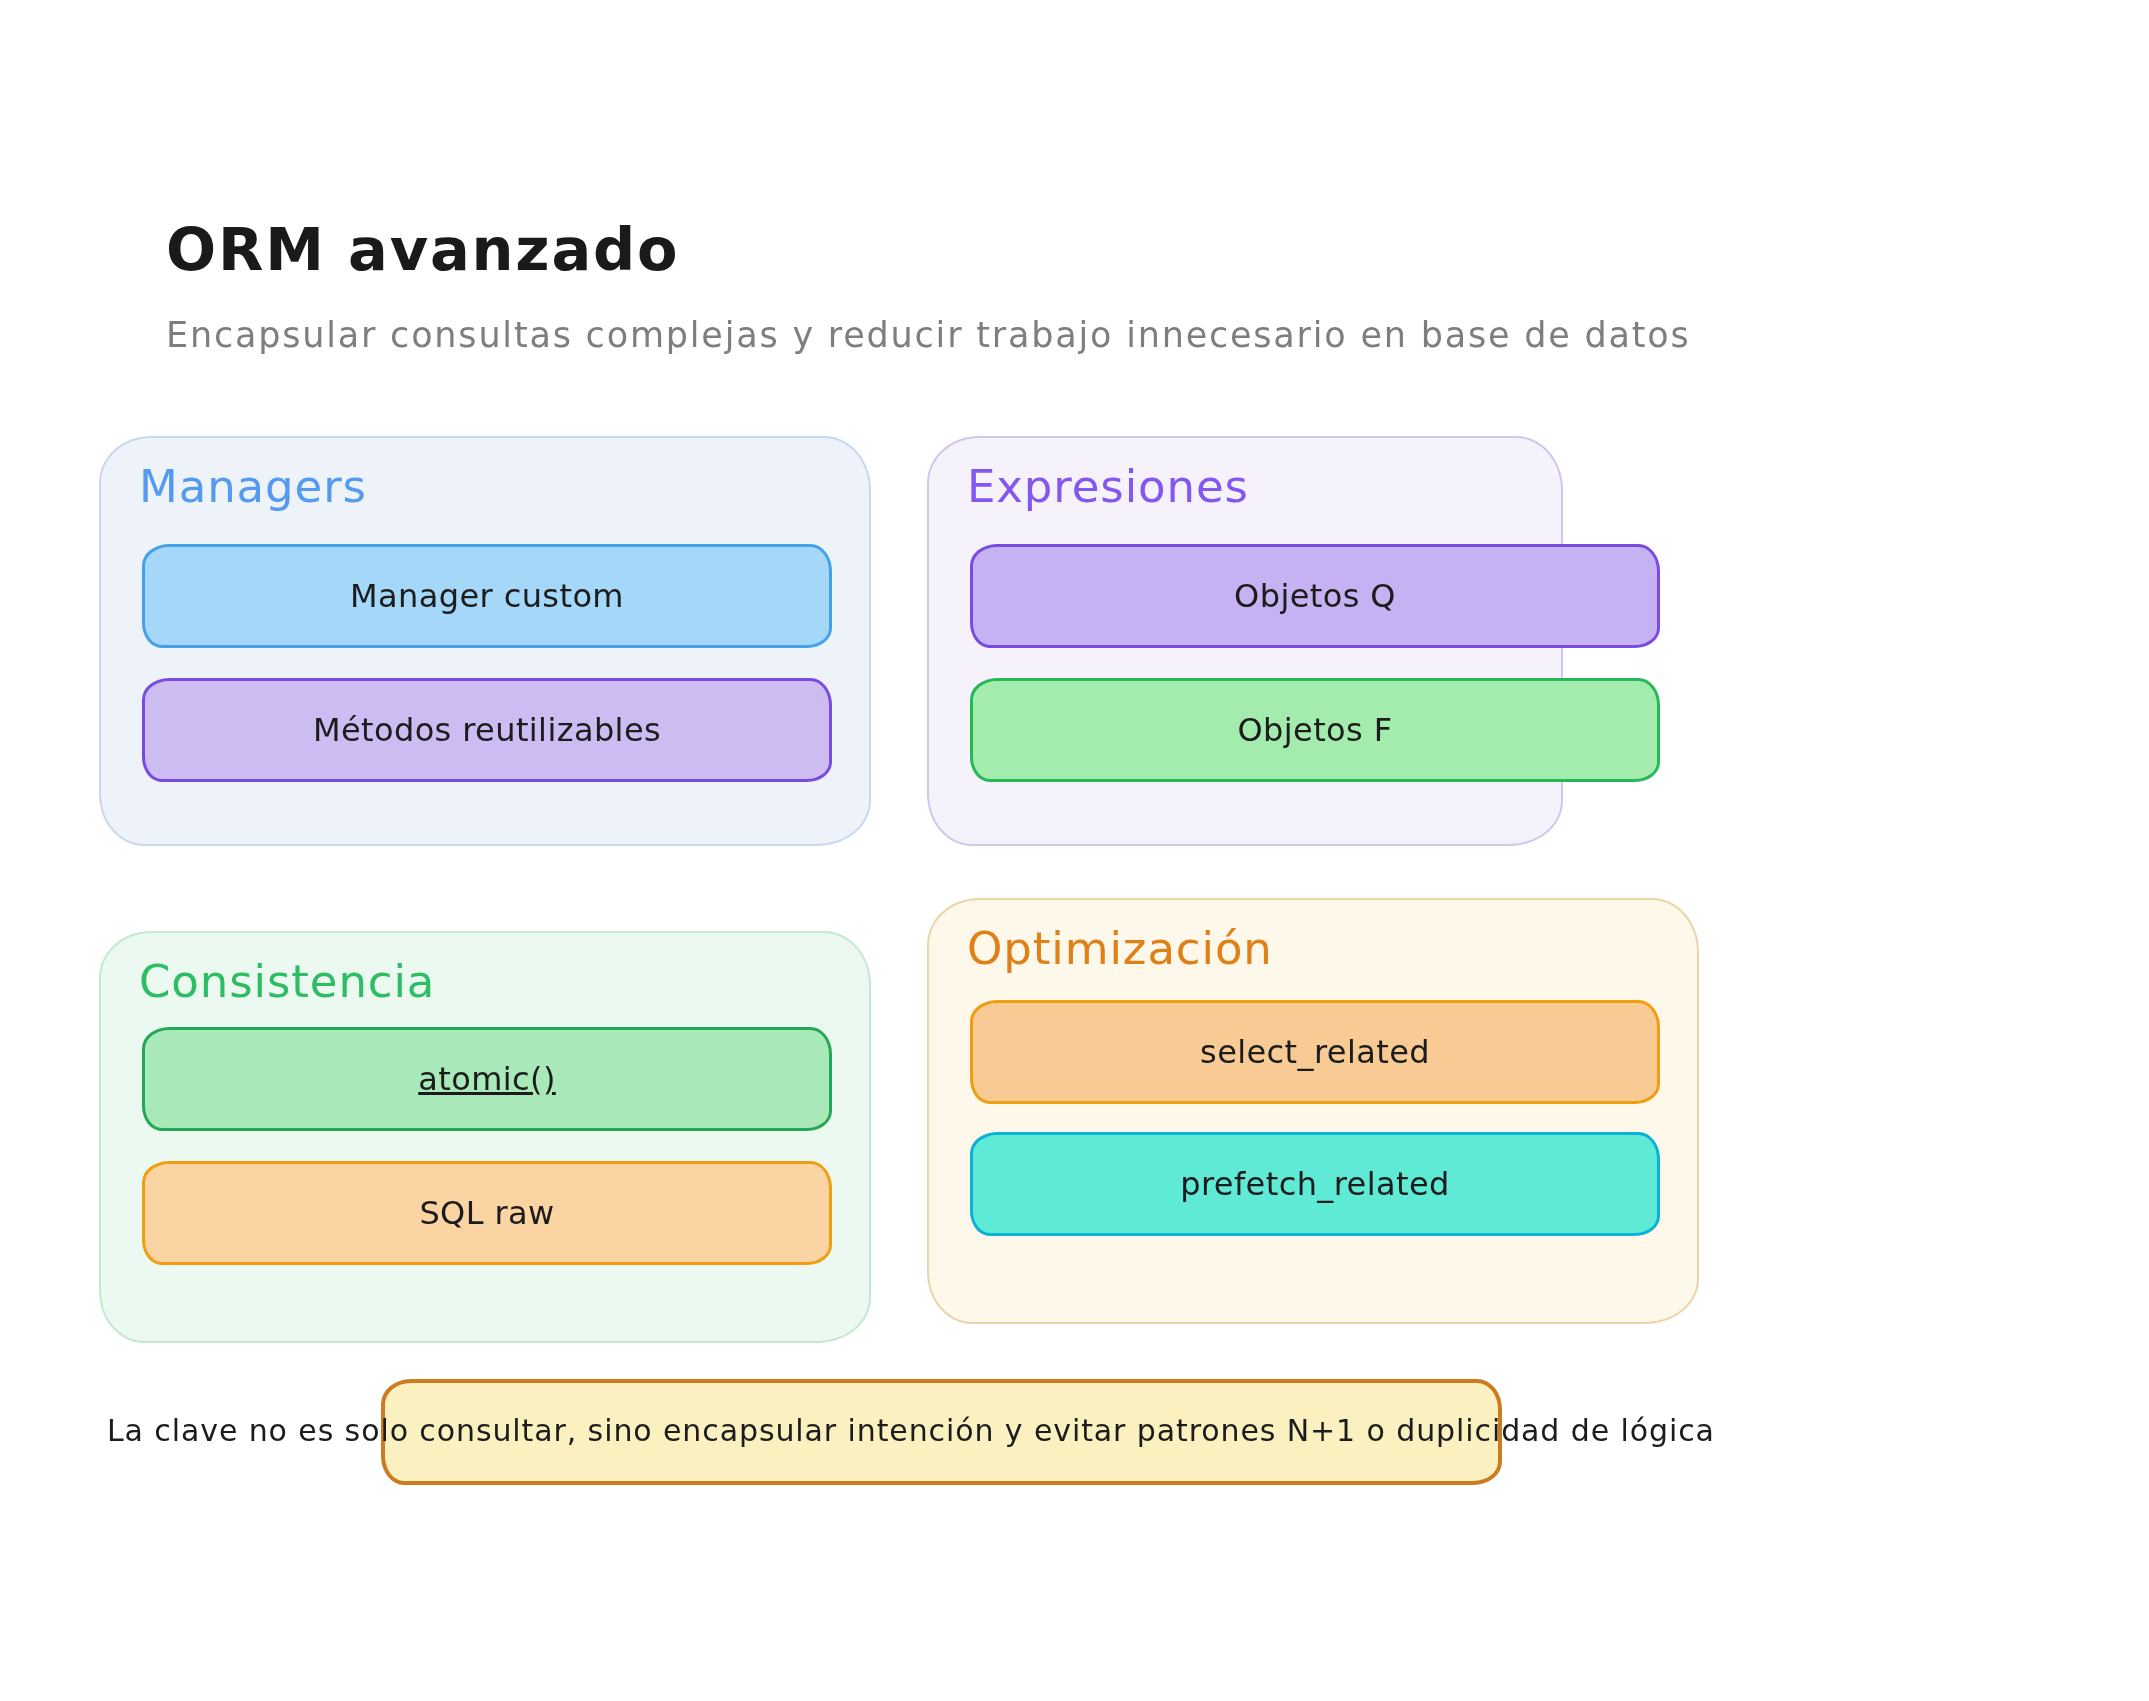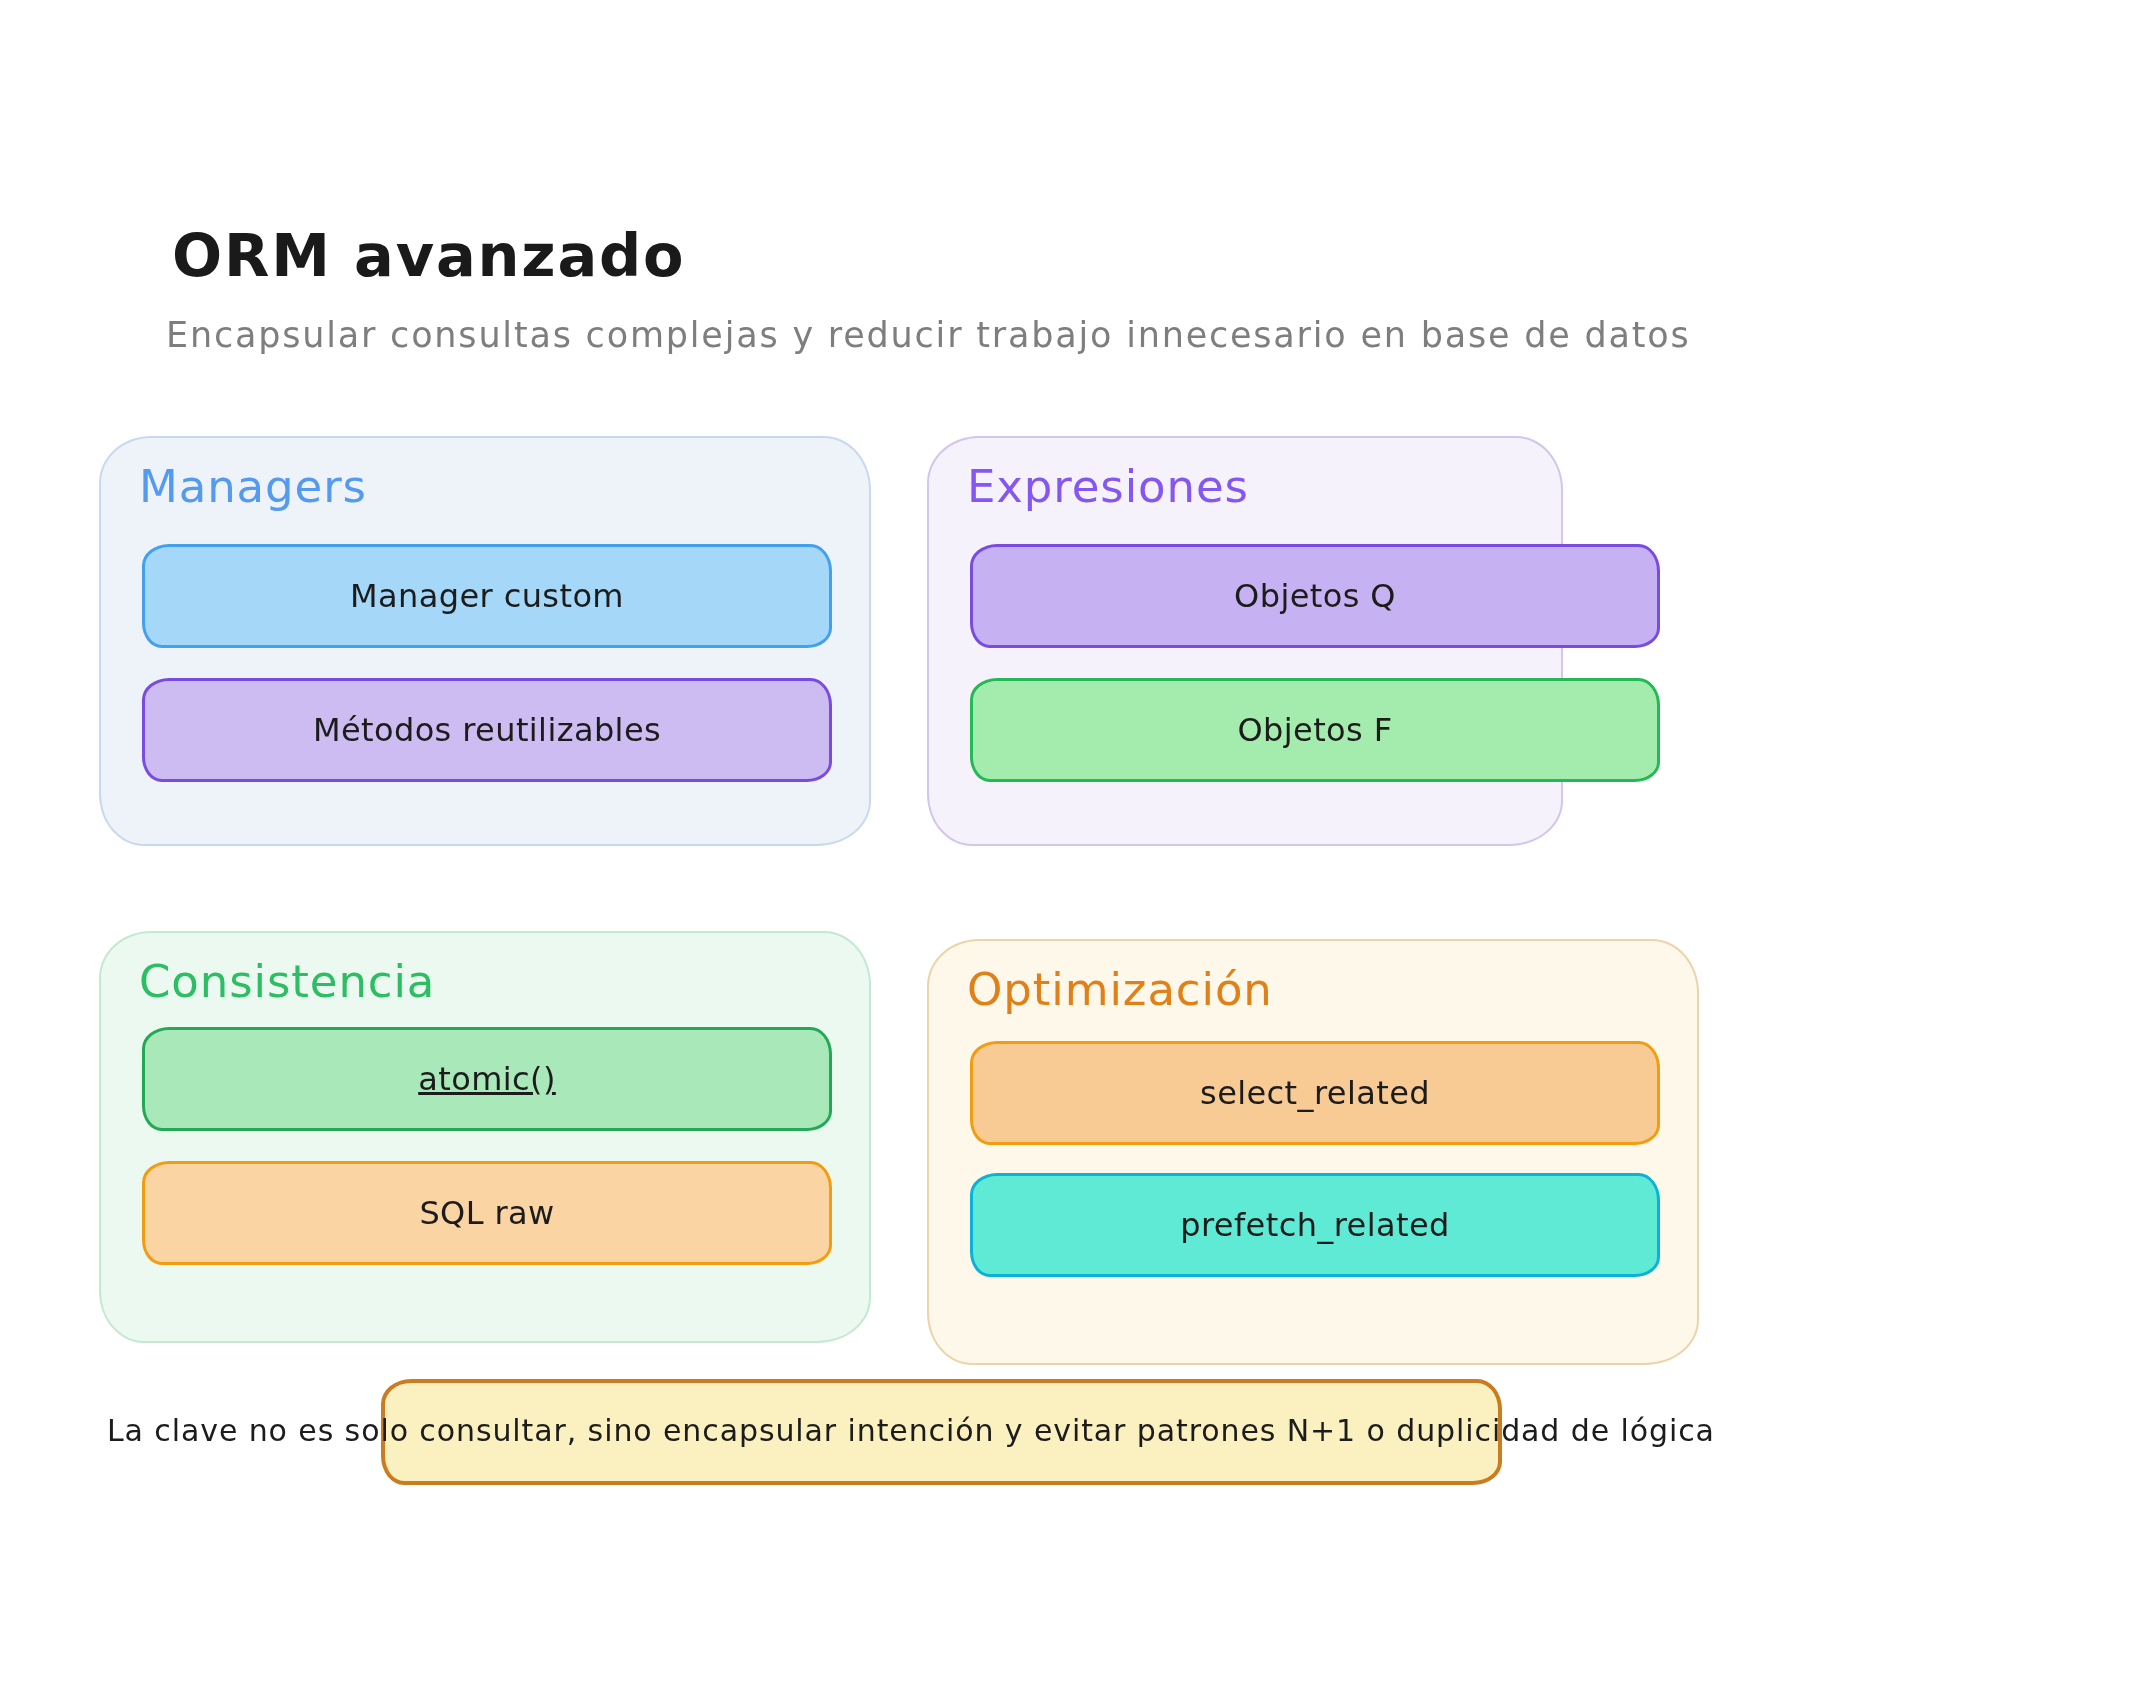--- a/index.html
+++ b/index.html
@@ -13,21 +13,21 @@
     height: 1702px;
     background: #ffffff;
     overflow: hidden;
     font-family: "DejaVu Sans", "Liberation Sans", sans-serif;
     color: #1c1c1c;
   }
   .title {
     position: absolute;
     left: 166px;
     top: 215px;
-    margin: 6px;
+    margin: 0;
     font-size: 59px;
     font-weight: 700;
     letter-spacing: 1.8px;
     color: #1a1a1a;
   }
   .subtitle {
     position: absolute;
     left: 166px;
     top: 315px;
     margin: 0;
@@ -37,21 +37,21 @@
   }
   .group {
     position: absolute;
     box-sizing: border-box;
     border: 2.7px solid transparent;
     border-radius: 52px 47px 54px 45px / 47px 54px 45px 52px;
   }
   .g1 { left: 99px;  top: 436px;  width: 772px; height: 410px; }
   .g2 { left: 927px; top: 436px;  width: 636px; height: 410px; }
   .g3 { left: 99px;  top: 931px; width: 772px; height: 412px; }
-  .g4 { left: 927px; top: 939px; width: 772px; height: 426px; }
+  .g4 { left: 927px; top: 898px; width: 772px; height: 426px; }
   .group-label {
     position: absolute;
     left: 38px;
     top: 21.5px;
     font-size: 45px;
     font-weight: 500;
     letter-spacing: 0.9px;
   }
   .pill {
     position: absolute;

